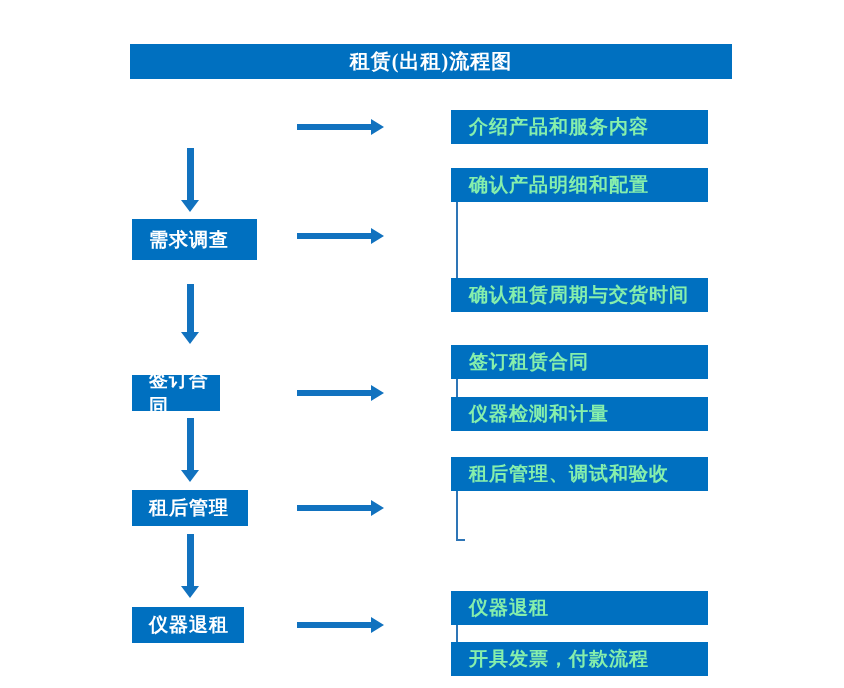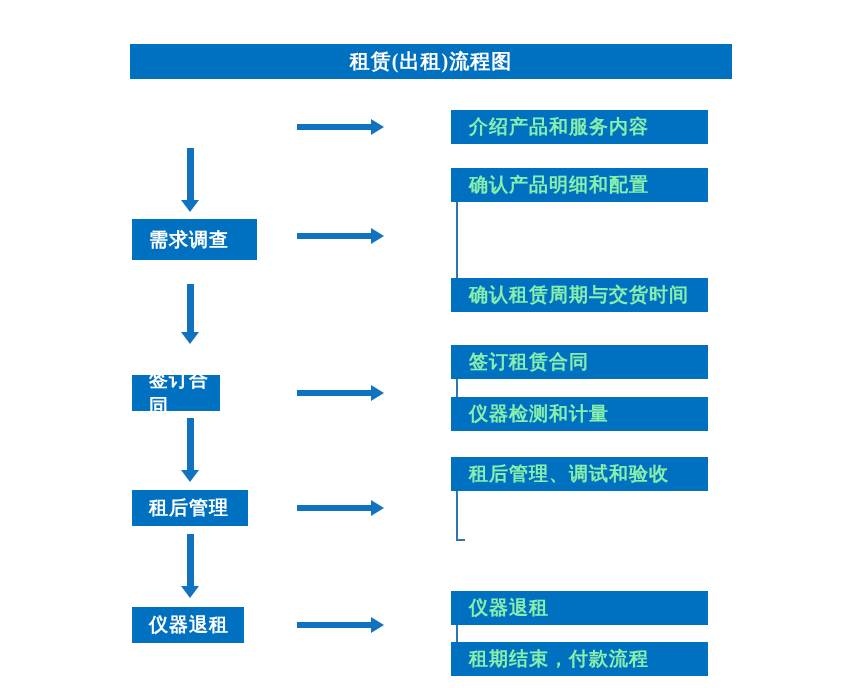--- a/index.html
+++ b/index.html
@@ -123,16 +123,16 @@
   <div class="rbox" style="top:365px;text-align:right;">
     <span>仪器检测和计量</span>
   </div>
   <div class="rbox" style="top:425px;">
     <span>租后管理、调试和验收</span>
   </div>
   <div class="rbox" style="top:559px;">
     <span>仪器退租</span>
   </div>
   <div class="rbox" style="top:610px;">
-    <span>租期结束，付款流程</span>
+    <span>开具发票，付款流程</span>
   </div>
 
 </div>
 
 </body></html>

